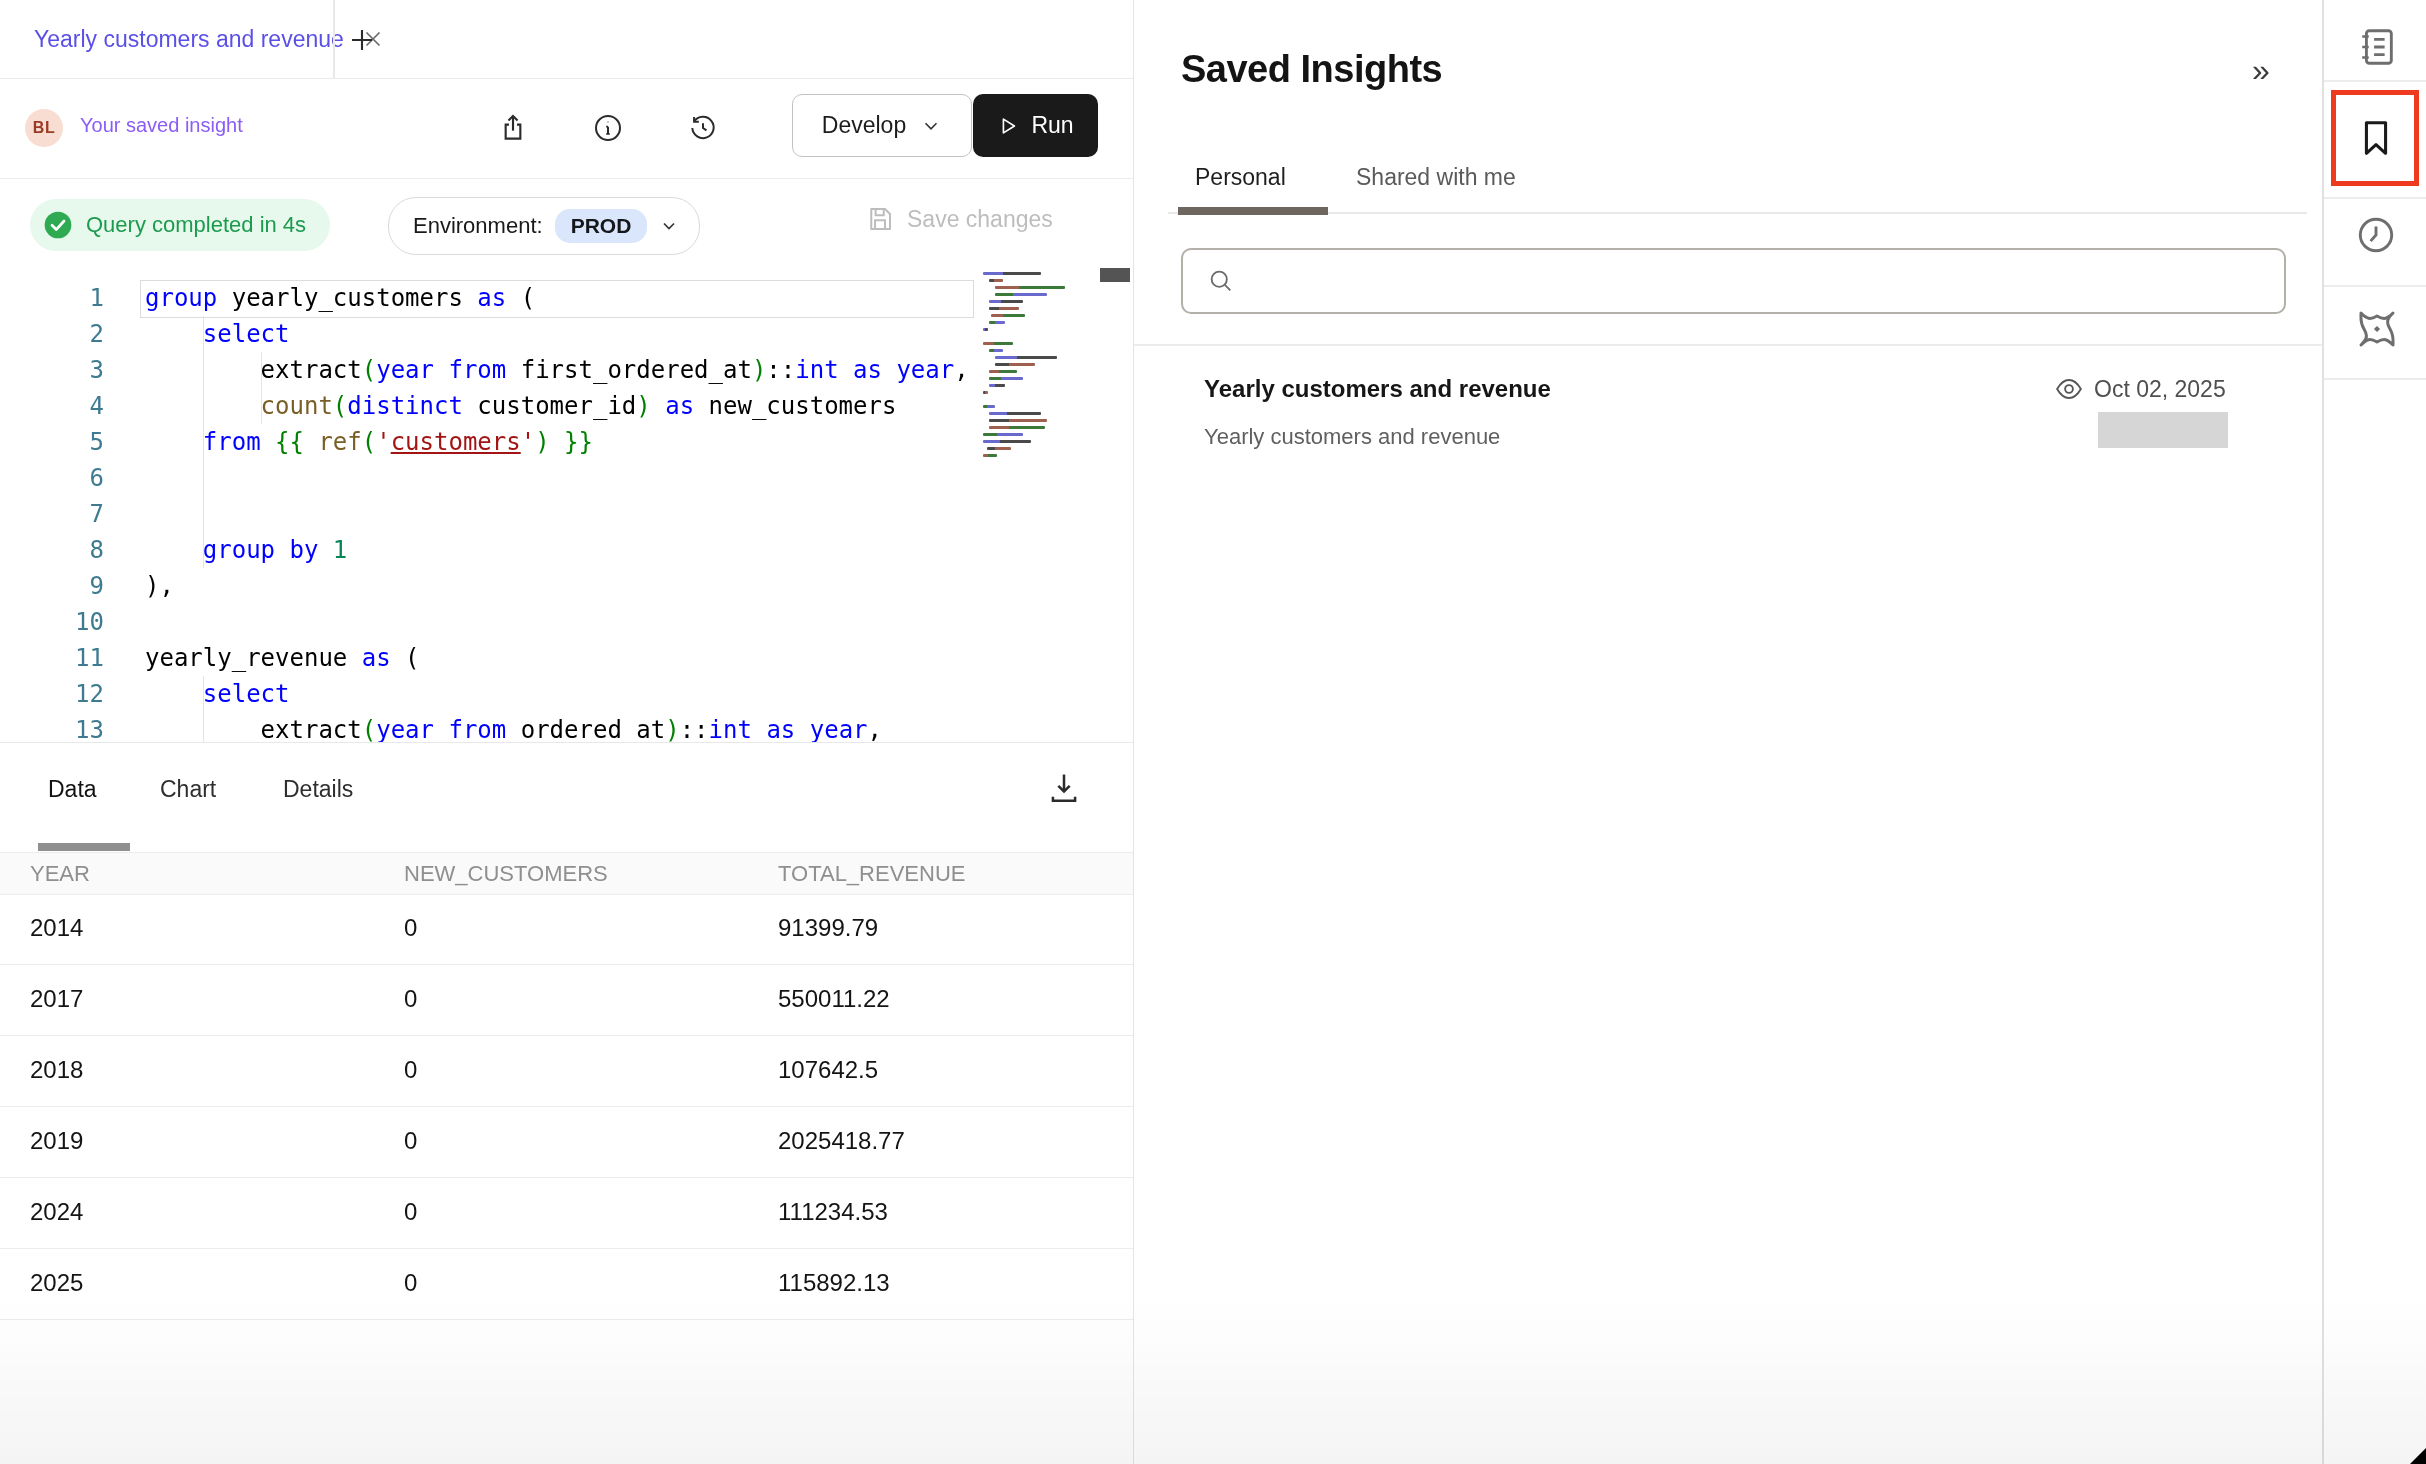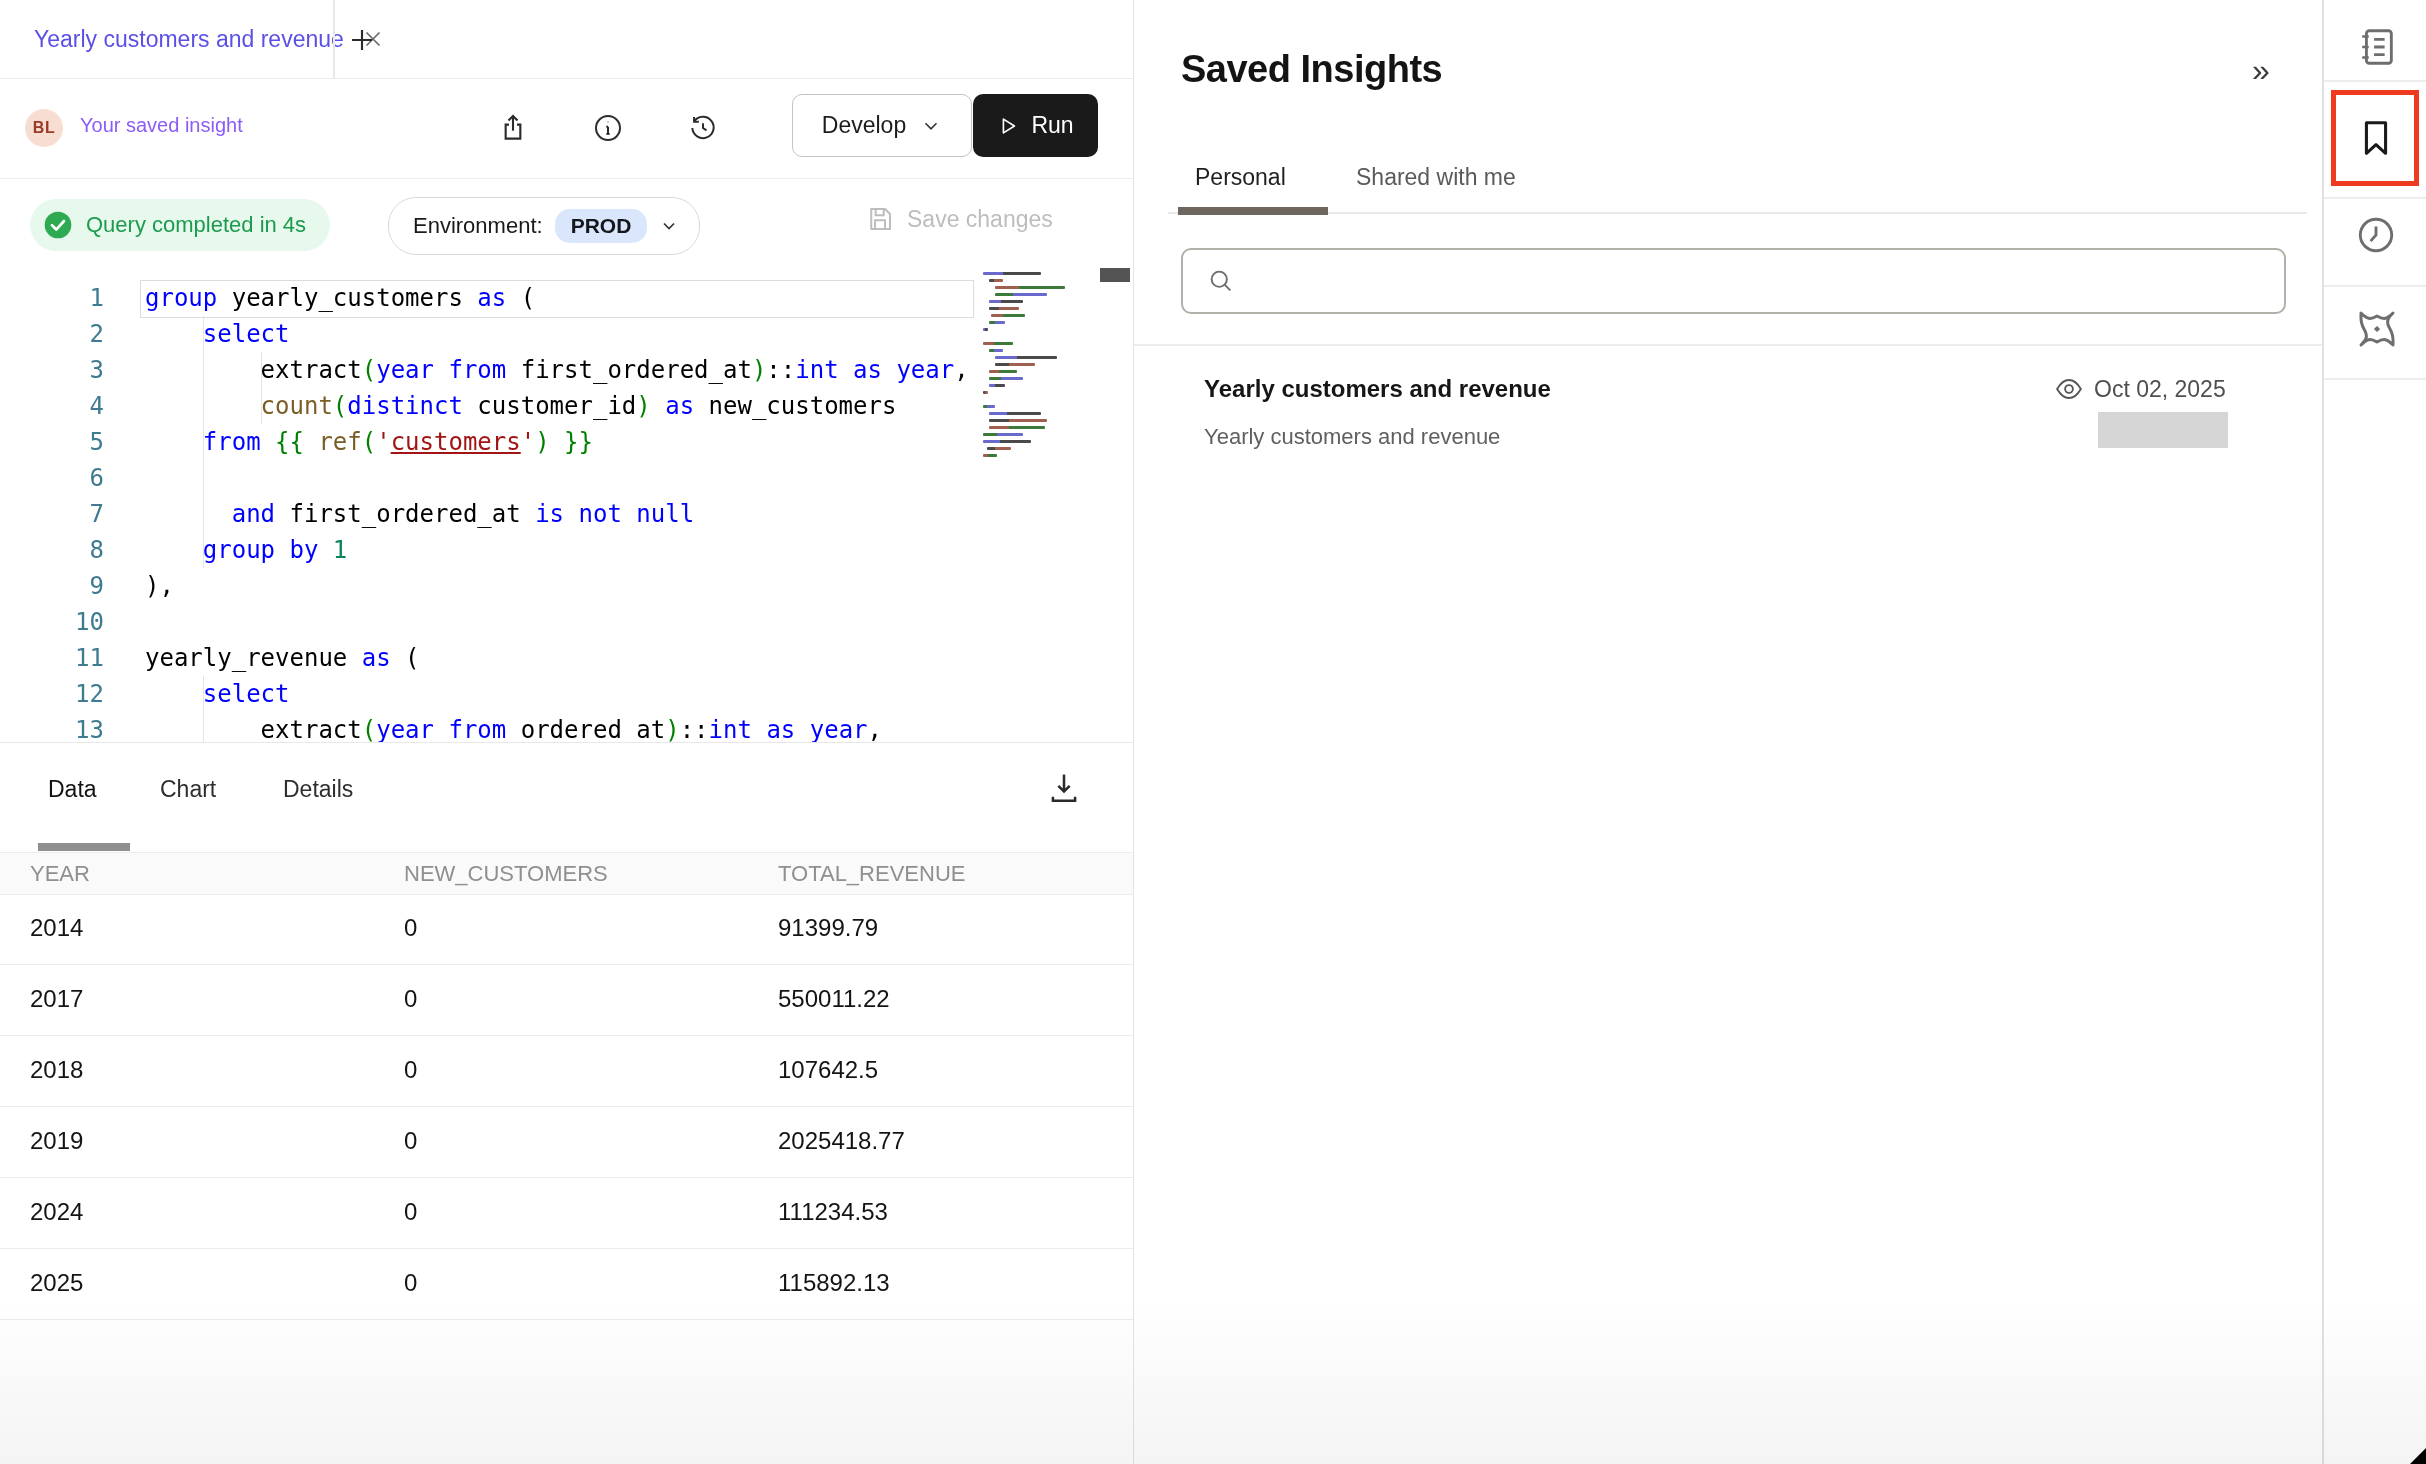--- a/index.html
+++ b/index.html
@@ -187,21 +187,21 @@
 
     <div class="editor">
       <div class="cur-line"></div>
       <div class="code-lines" id="code-lines">
           <div class="code-line"><span class="ln">1</span><span class="code"><span class="tk-k">group</span><span class="tk-p"> yearly_customers </span><span class="tk-k">as</span><span class="tk-p"> (</span></span></div>
           <div class="code-line"><span class="ln">2</span><span class="code"><span class="tk-p">    </span><span class="tk-k">select</span></span></div>
           <div class="code-line"><span class="ln">3</span><span class="code"><span class="tk-p">        extract</span><span class="tk-b">(</span><span class="tk-k">year</span><span class="tk-p"> </span><span class="tk-k">from</span><span class="tk-p"> first_ordered_at</span><span class="tk-b">)</span><span class="tk-p">::</span><span class="tk-k">int</span><span class="tk-p"> </span><span class="tk-k">as</span><span class="tk-p"> </span><span class="tk-k">year</span><span class="tk-p">,</span></span></div>
           <div class="code-line"><span class="ln">4</span><span class="code"><span class="tk-p">        </span><span class="tk-f">count</span><span class="tk-b">(</span><span class="tk-k">distinct</span><span class="tk-p"> customer_id</span><span class="tk-b">)</span><span class="tk-p"> </span><span class="tk-k">as</span><span class="tk-p"> new_customers</span></span></div>
           <div class="code-line"><span class="ln">5</span><span class="code"><span class="tk-p">    </span><span class="tk-k">from</span><span class="tk-p"> </span><span class="tk-g">{{</span><span class="tk-p"> </span><span class="tk-f">ref</span><span class="tk-b">(</span><span class="tk-s">'</span><span class="tk-su">customers</span><span class="tk-s">'</span><span class="tk-b">)</span><span class="tk-p"> </span><span class="tk-g">}}</span></span></div>
           <div class="code-line"><span class="ln">6</span></div>
-          <div class="code-line"><span class="ln">7</span><span class="code"><span class="tk-p">      </span><span class="tk-k">and</span><span class="tk-p"> first_ordered_at </span><span class="tk-k">is</span><span class="tk-p"> </span><span class="tk-k">not</span><span class="tk-p"> </span><span class="tk-k">null</span></span></div>
+          <div class="code-line"><span class="ln">7</span></div>
           <div class="code-line"><span class="ln">8</span><span class="code"><span class="tk-p">    </span><span class="tk-k">group</span><span class="tk-p"> </span><span class="tk-k">by</span><span class="tk-p"> </span><span class="tk-n">1</span></span></div>
           <div class="code-line"><span class="ln">9</span><span class="code"><span class="tk-p">),</span></span></div>
           <div class="code-line"><span class="ln">10</span><span class="code"></span></div>
           <div class="code-line"><span class="ln">11</span><span class="code"><span class="tk-p">yearly_revenue </span><span class="tk-k">as</span><span class="tk-p"> (</span></span></div>
           <div class="code-line"><span class="ln">12</span><span class="code"><span class="tk-p">    </span><span class="tk-k">select</span></span></div>
           <div class="code-line"><span class="ln">13</span><span class="code"><span class="tk-p">        extract</span><span class="tk-b">(</span><span class="tk-k">year</span><span class="tk-p"> </span><span class="tk-k">from</span><span class="tk-p"> ordered_at</span><span class="tk-b">)</span><span class="tk-p">::</span><span class="tk-k">int</span><span class="tk-p"> </span><span class="tk-k">as</span><span class="tk-p"> </span><span class="tk-k">year</span><span class="tk-p">,</span></span></div>
         </div>
       <div class="guide" style="left:203px;top:48px;height:252px;"></div>
       <div class="guide" style="left:261px;top:84px;height:72px;"></div>
       <div class="guide" style="left:203px;top:408px;height:66px;"></div>

